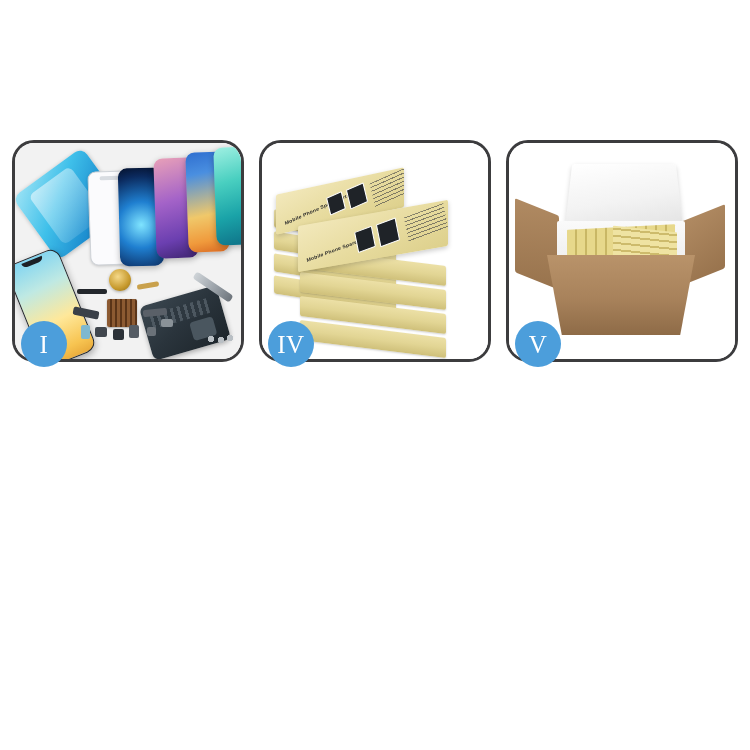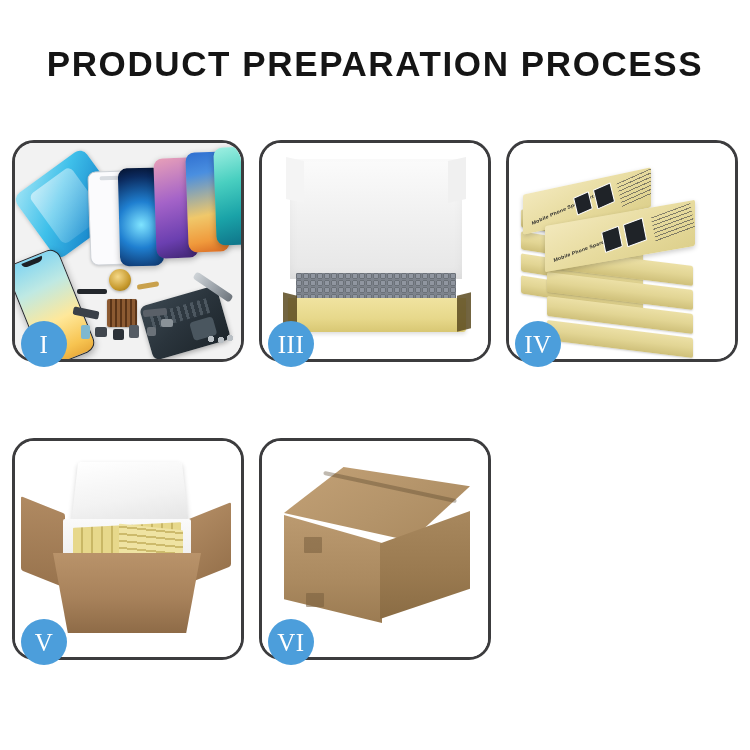--- a/index.html
+++ b/index.html
@@ -293,21 +293,20 @@
   .cb-tape{position:absolute;background:rgba(120,94,62,.55);border-radius:1px;}
   .cbt1{left:42px;top:96px;width:18px;height:16px;}
   .cbt2{left:44px;top:152px;width:18px;height:14px;}
 </style>
 </head>
 <body>
 
 <div class="page">
 
   <div class="header">
-    <h1 class="title">PRODUCT PREPARATION PROCESS</h1>
   </div>
 
   <div class="grid">
 
     <div class="panel p1">
       <div class="inner">
         <div class="film"></div>
         <div class="glass"></div>
         <div class="ph ph-a"></div>
         <div class="ph ph-b"></div>
@@ -329,30 +328,20 @@
         <div class="sm s6"></div>
         <div class="driver"></div>
         <div class="screws"></div>
       </div>
       <div class="badge">
         <span>I</span>
       </div>
     </div>
 
 
-    <div class="panel p3">
-      <div class="inner">
-        <div class="wbox-lid"></div>
-        <div class="foam-pad"></div>
-        <div class="ybox-front"></div>
-      </div>
-      <div class="badge">
-        <span>III</span>
-      </div>
-    </div>
 
     <div class="panel p4">
       <div class="inner">
         <div class="stack">
 
           <div class="sbox" style="left:6px;top:66px;width:122px;height:18px;transform:skewY(9deg);"></div>
           <div class="sbox" style="left:6px;top:88px;width:122px;height:18px;transform:skewY(9deg);"></div>
           <div class="sbox" style="left:6px;top:110px;width:122px;height:18px;transform:skewY(9deg);"></div>
           <div class="sbox" style="left:6px;top:132px;width:122px;height:18px;transform:skewY(9deg);"></div>
 
@@ -389,28 +378,15 @@
         <div class="foam-box"></div>
         <div class="ystack"></div>
         <div class="ystack2"></div>
         <div class="carton-body"></div>
       </div>
       <div class="badge">
         <span>V</span>
       </div>
     </div>
 
-    <div class="panel p6">
-      <div class="inner">
-        <div class="cb-top"></div>
-        <div class="cb-front"></div>
-        <div class="cb-side"></div>
-        <div class="cb-seam"></div>
-        <div class="cb-tape cbt1"></div>
-        <div class="cb-tape cbt2"></div>
-      </div>
-      <div class="badge">
-        <span>VI</span>
-      </div>
-    </div>
 
   </div>
 </div>
 
 </body></html>

